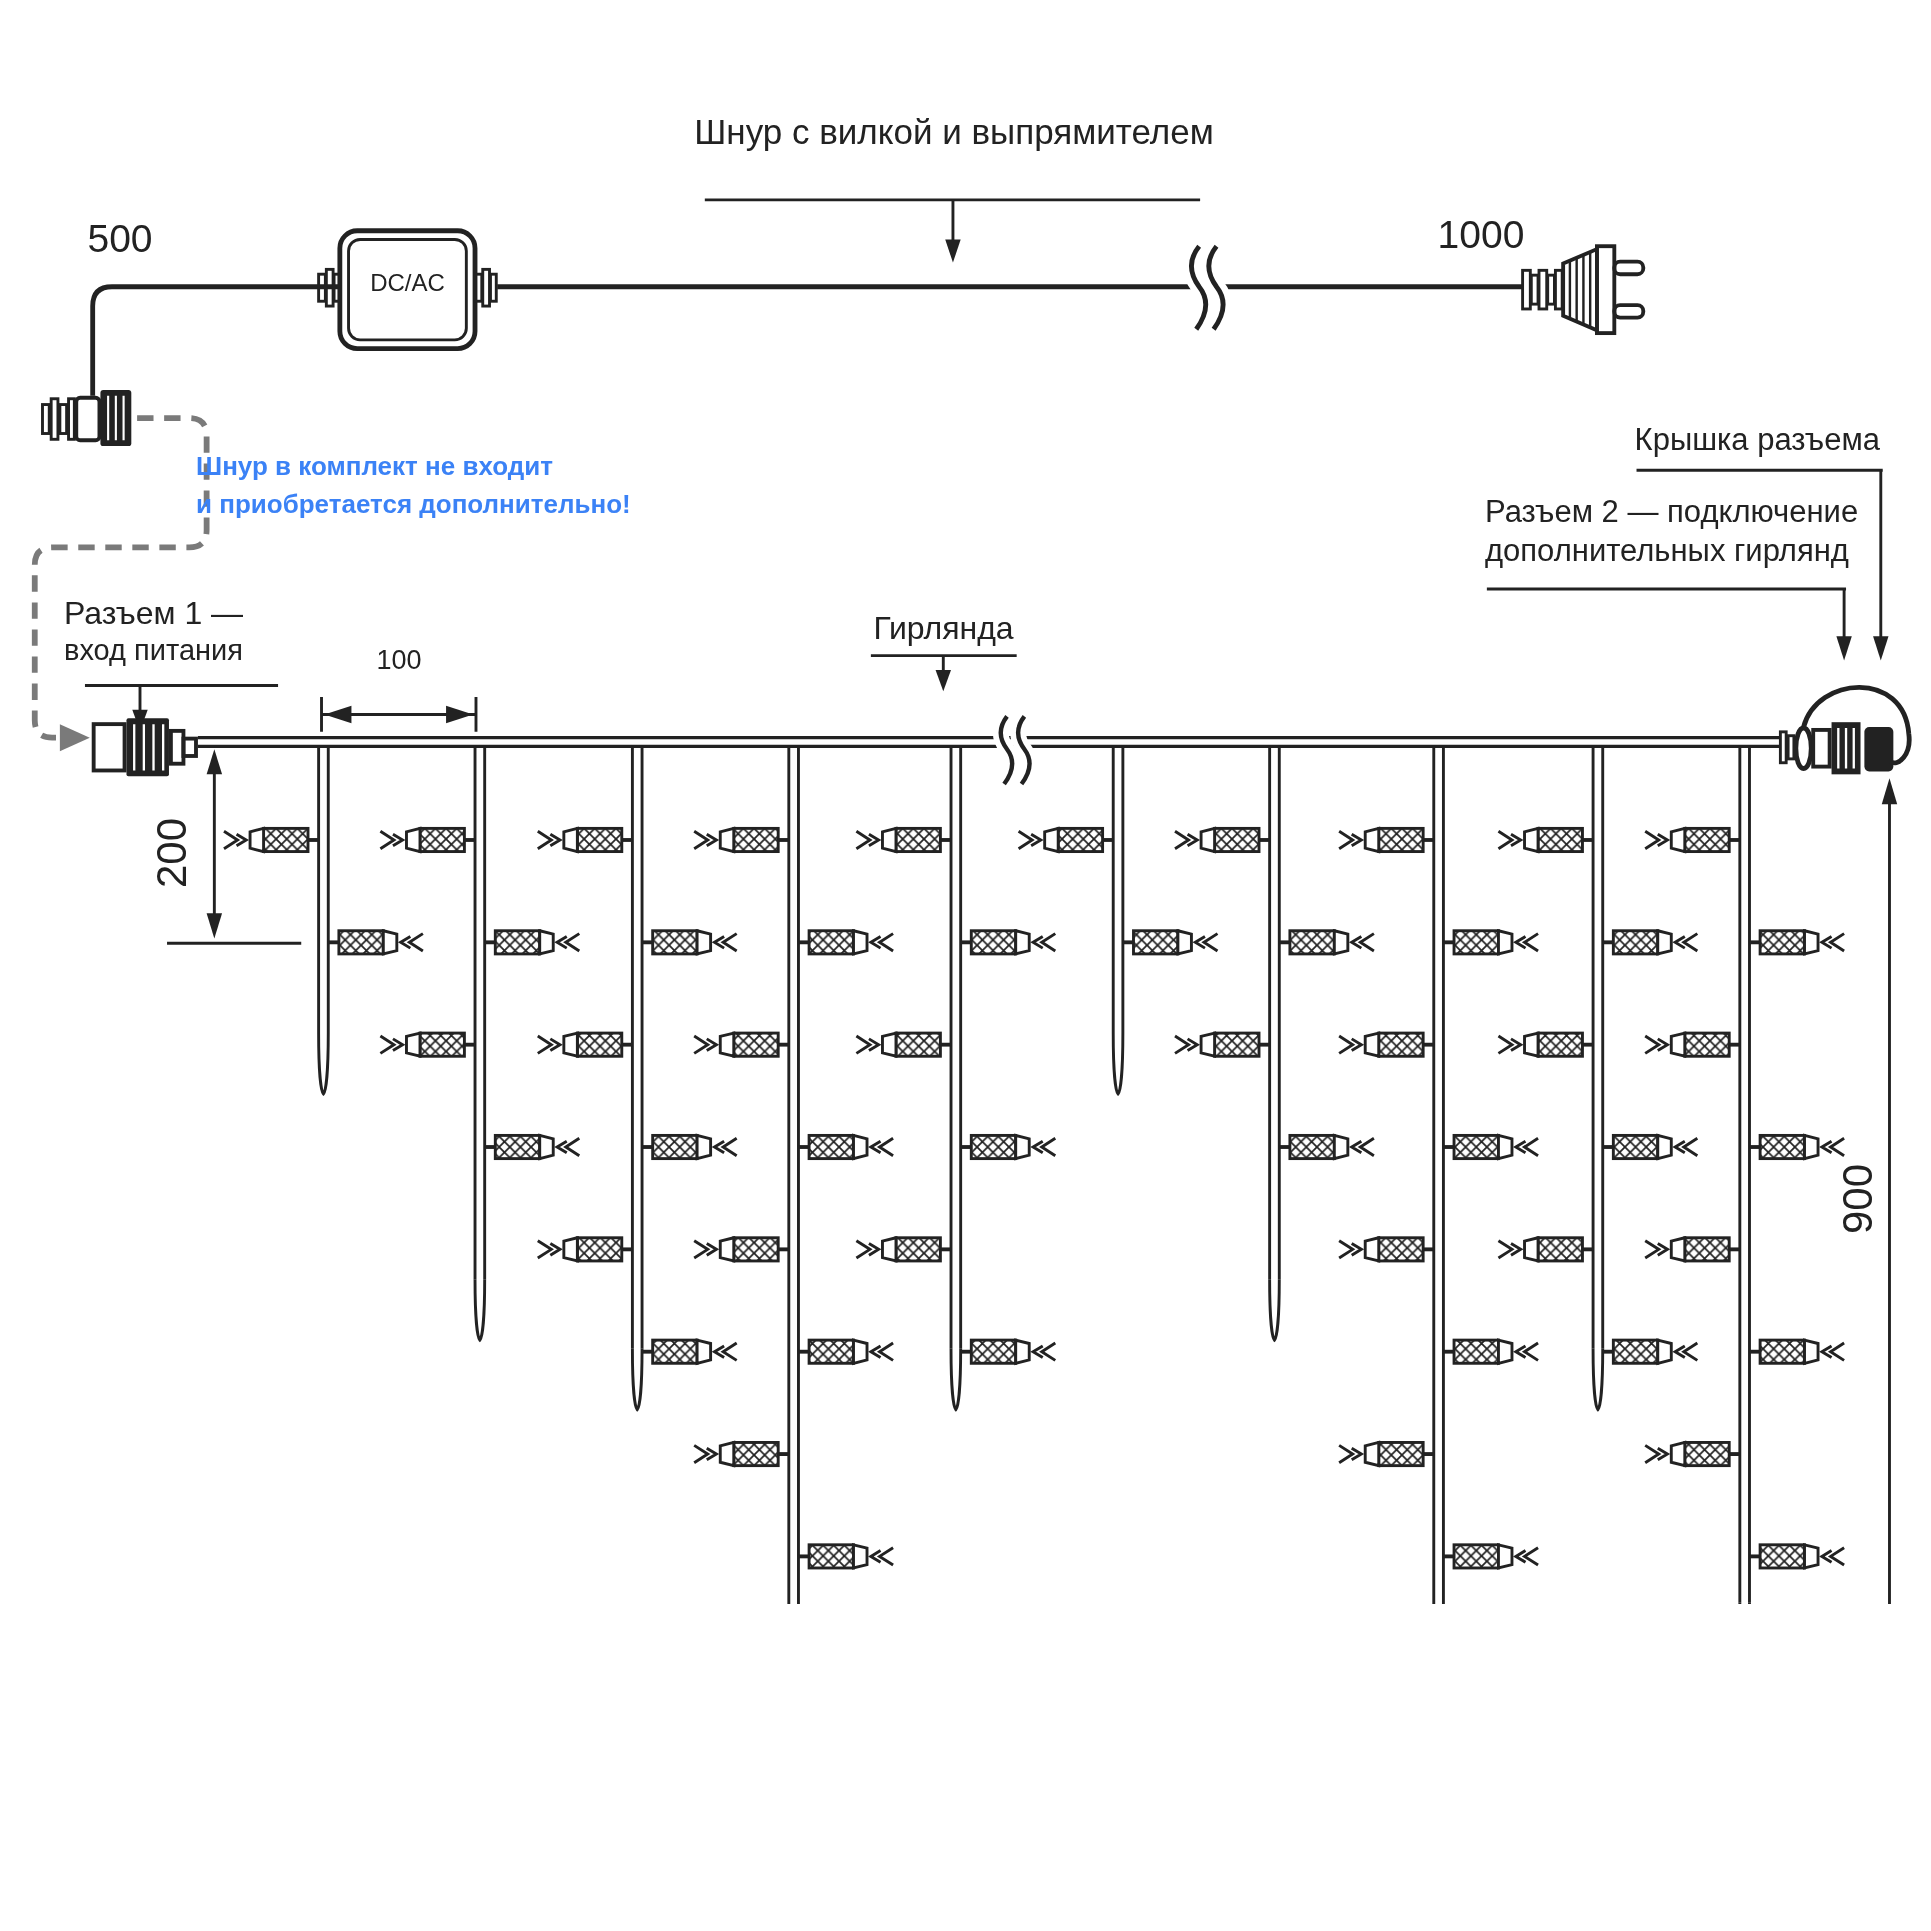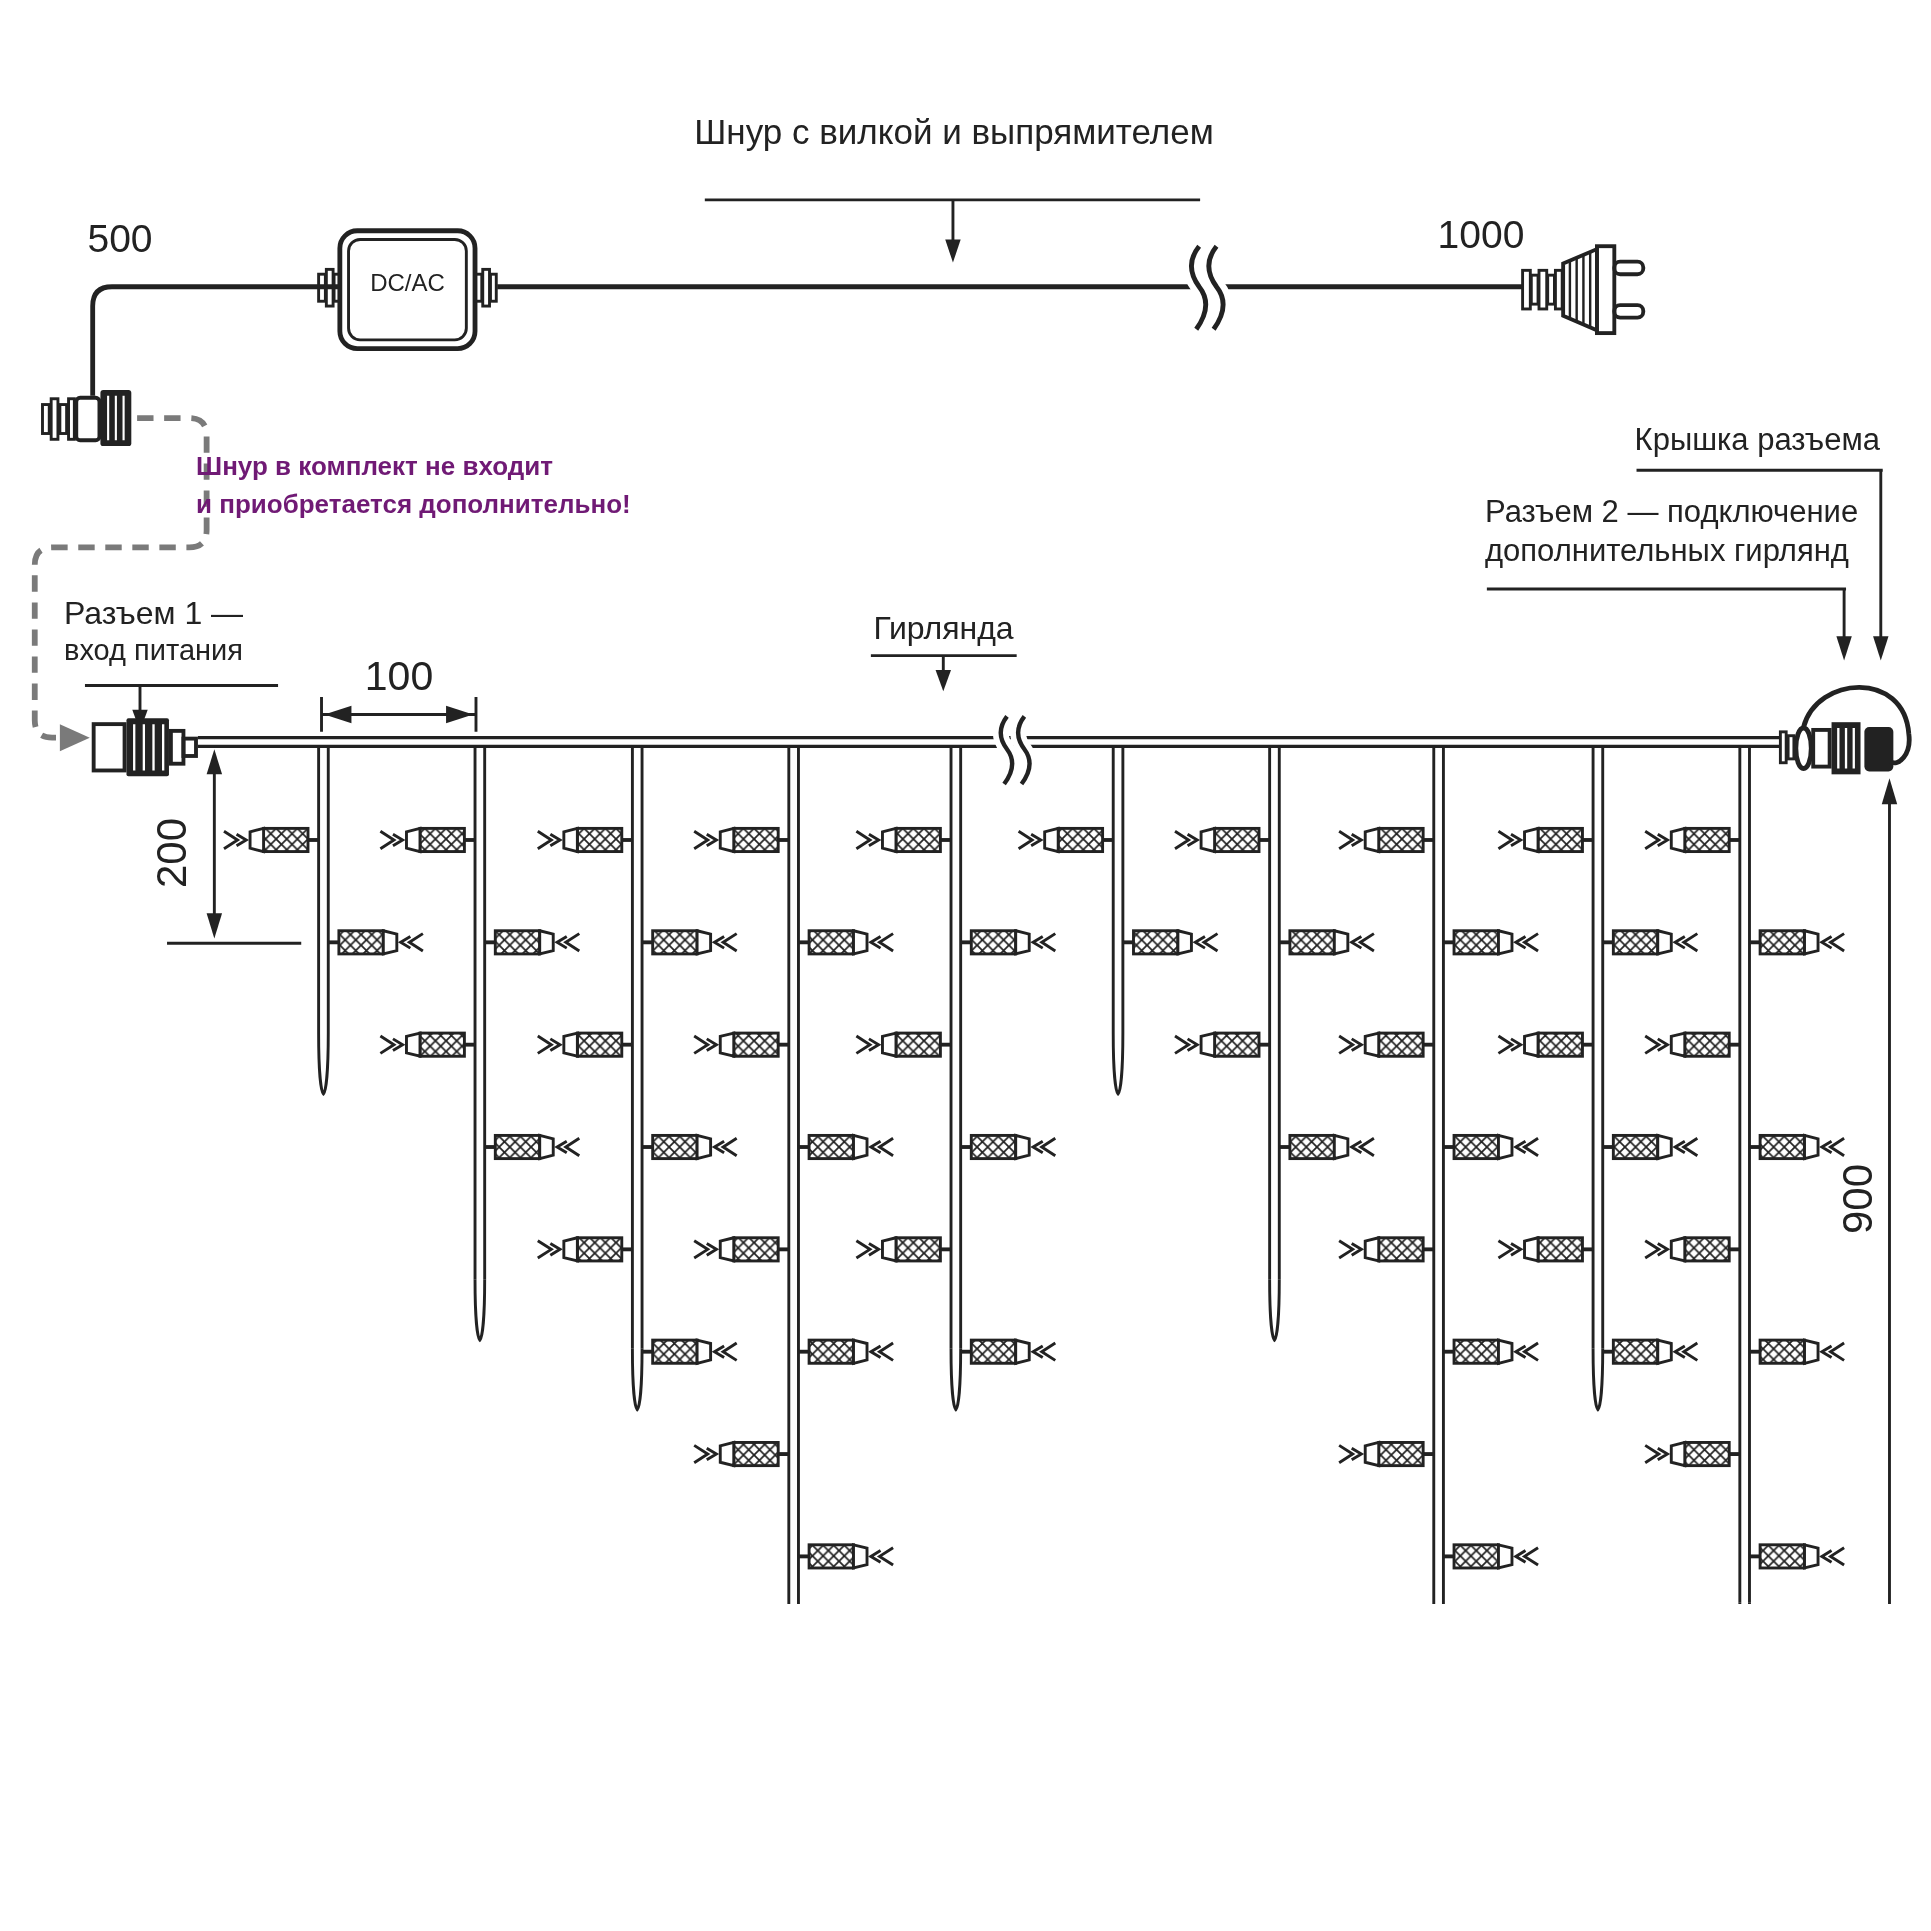--- a/index.html
+++ b/index.html
@@ -2,21 +2,21 @@
 <html><head>
 <meta charset="utf-8">
 <style>
   html,body{margin:0;padding:0;background:#fff;}
   .canvas{position:relative;width:1931px;height:1604px;background:#fff;overflow:hidden;
           font-family:"Liberation Sans",sans-serif;}
   svg.layer{position:absolute;left:0;top:0;width:1931px;height:1931px;}
   .lbl{position:absolute;color:#222;line-height:1.15;white-space:nowrap;}
   .ctr{text-align:center;}
   .rgt{text-align:right;}
-  .muted{color:#701a75;font-weight:bold;}
+  .muted{color:#3b82f6;font-weight:bold;}
   .rot{transform:rotate(-90deg);transform-origin:center center;text-align:center;}
 </style>
 </head>
 <body>
 
 <div class="canvas">
 
   <svg class="layer" viewBox="0 0 2000 2000">
     <defs>
       <pattern id="hatch" width="11" height="11" patternUnits="userSpaceOnUse">
@@ -676,20 +676,20 @@
 
   <div class="lbl" style="left:64px;top:595px;font-size:32px;">Разъем 1 —</div>
   <div class="lbl" style="left:64px;top:634px;font-size:29px;">вход питания</div>
 
   <div class="lbl ctr" style="left:847px;top:610px;width:193px;font-size:32px;">Гирлянда</div>
 
   <div class="lbl rgt" style="left:1588px;top:422px;width:292px;font-size:31px;">Крышка разъема</div>
   <div class="lbl rgt" style="left:1485px;top:494px;width:359px;font-size:31px;">Разъем 2 — подключение</div>
   <div class="lbl rgt" style="left:1485px;top:533px;width:359px;font-size:31px;">дополнительных гирлянд</div>
 
-  <div class="lbl ctr" style="left:339px;top:645px;width:120px;font-size:41px;margin-top:8px;">100</div>
+  <div class="lbl ctr" style="left:339px;top:645px;width:120px;font-size:27px;">100</div>
 
   <div class="lbl rot" style="left:101px;top:832px;width:135px;height:42px;font-size:42px;">200</div>
   <div class="lbl rot" style="left:1787px;top:1178px;width:135px;height:42px;font-size:42px;">900</div>
 
   <div class="lbl ctr" style="left:935px;top:1707px;width:197px;font-size:45px;">5600</div>
 </div>
 
 
 </body></html>

